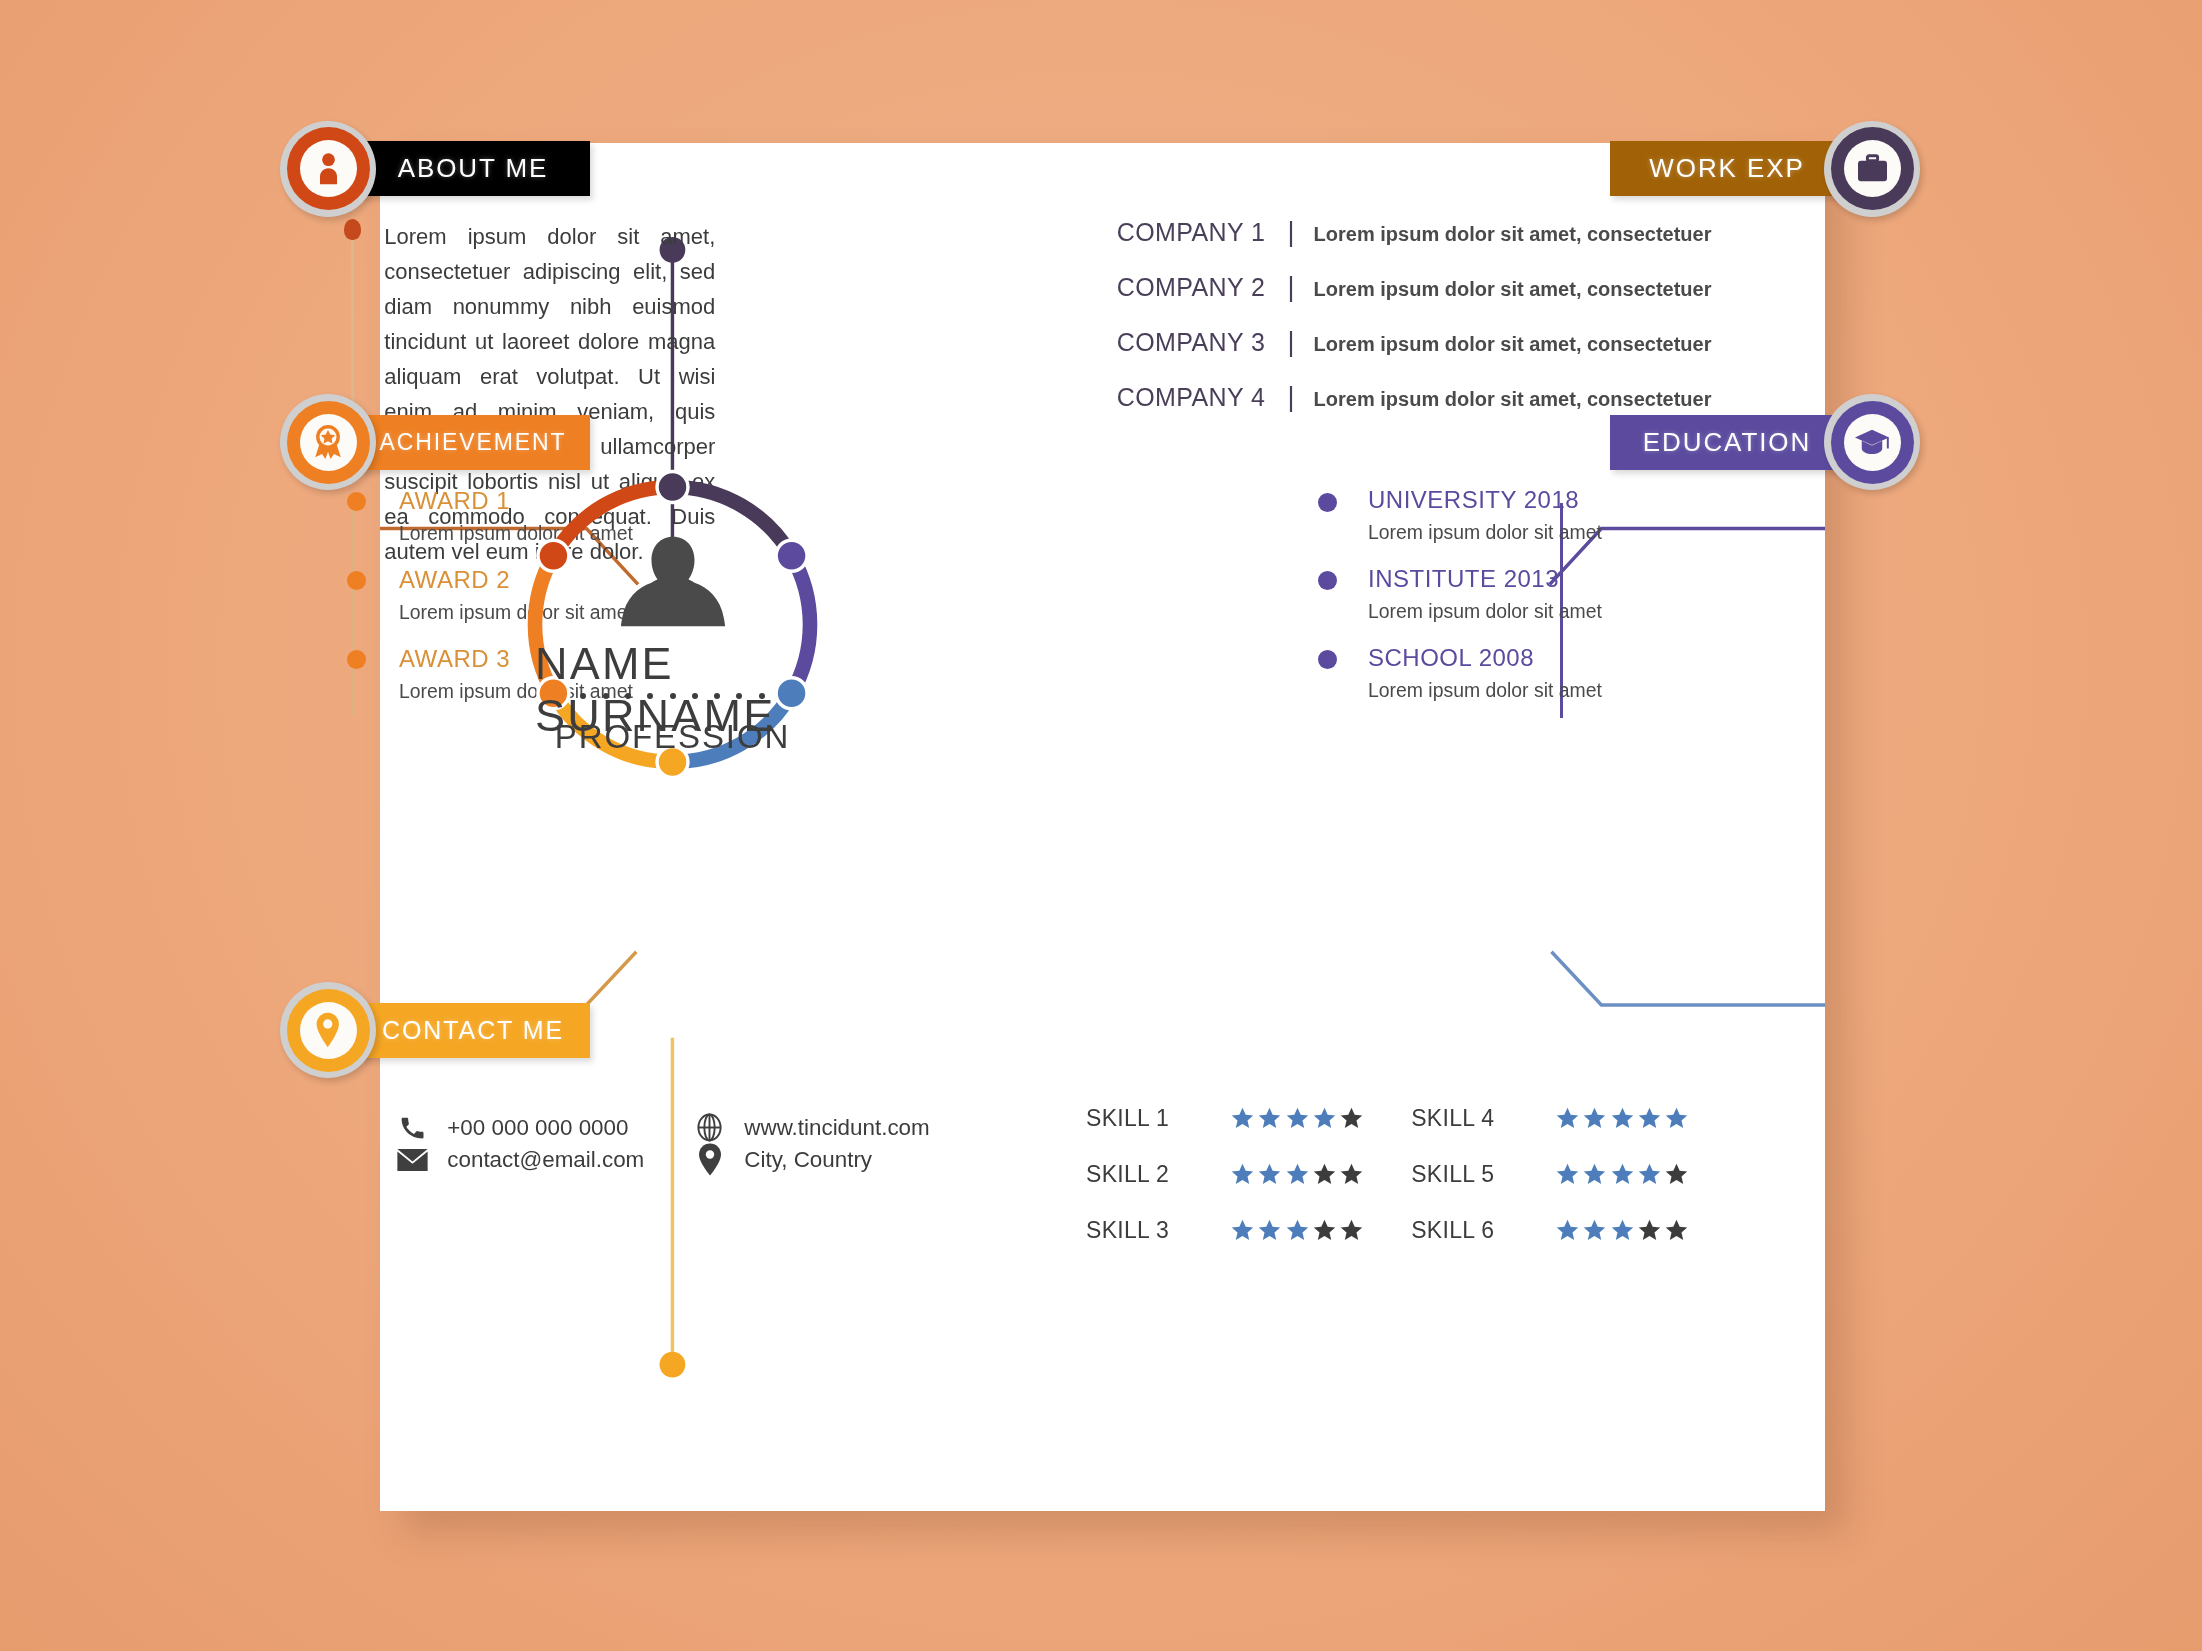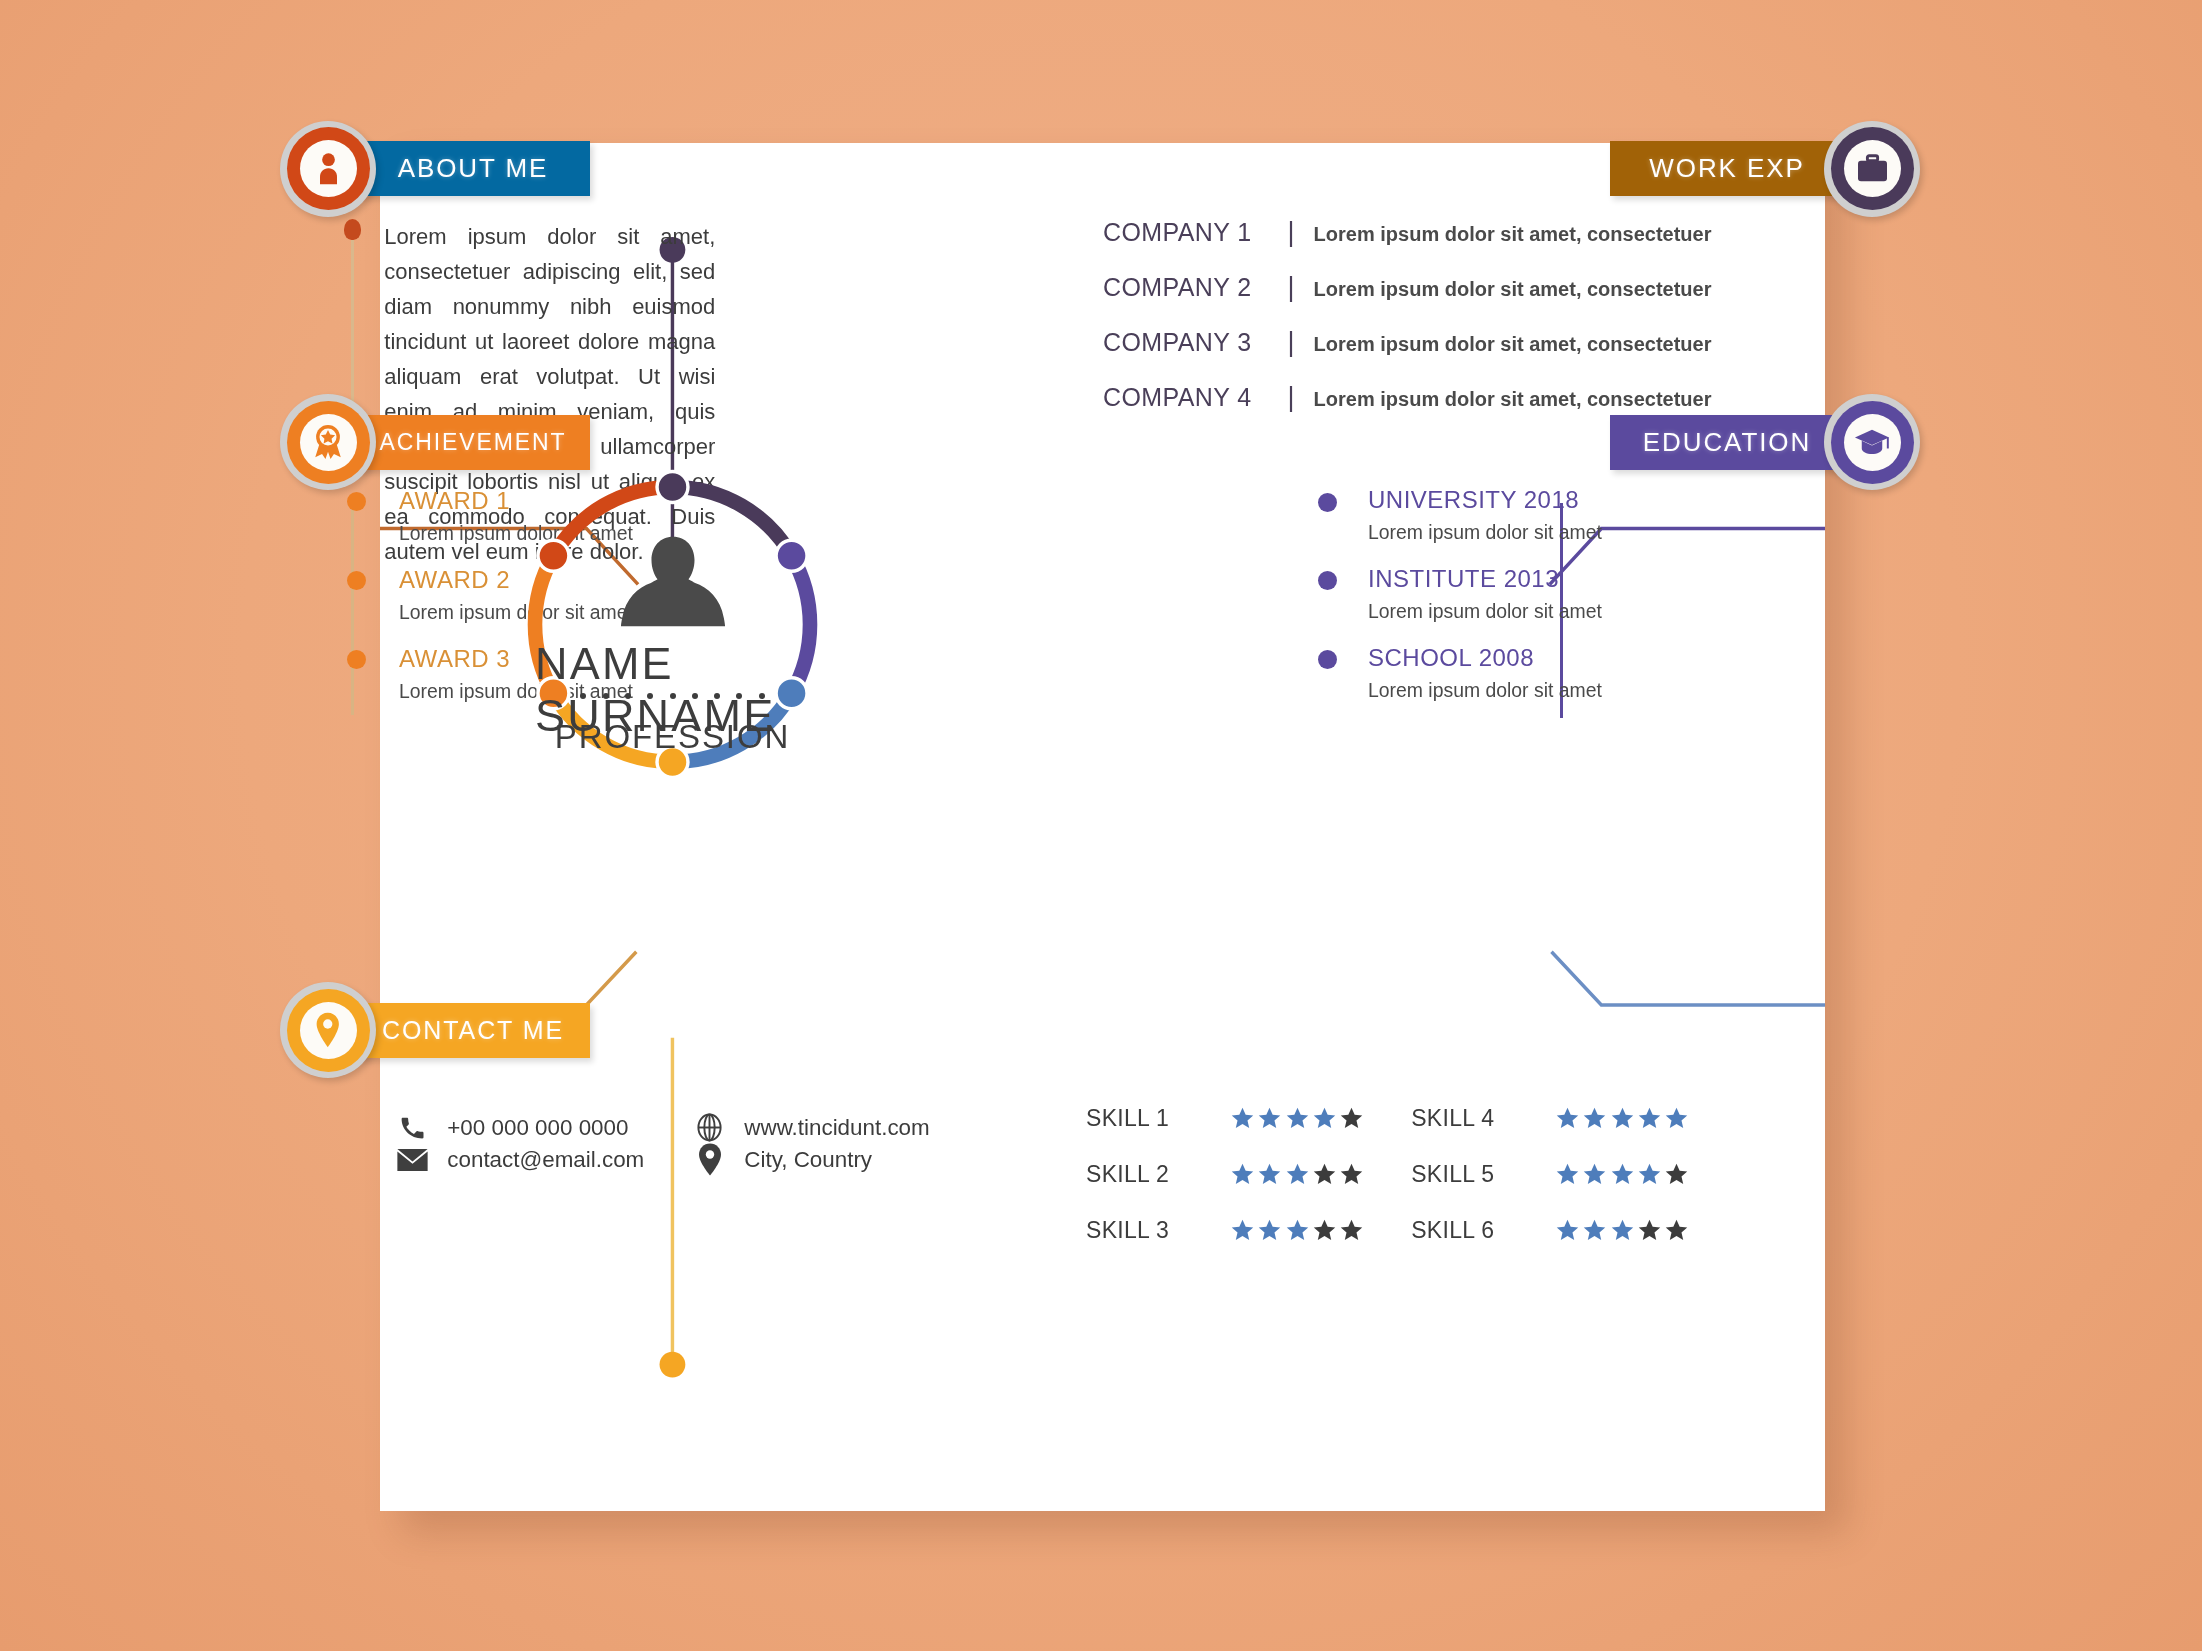--- a/index.html
+++ b/index.html
@@ -55,21 +55,21 @@
     font-size:22px;line-height:35px;color:#3C3C3C;
     text-align:justify;font-weight:300;
   }
   .tl-line{position:absolute;width:2.6px;background:#D8B483;}
   .tl-dot{position:absolute;border-radius:50%;}
 
   
   .work-row{display:flex;align-items:baseline;margin-bottom:24px;}
   .work-co{
     width:176px;color:#4A3F59;font-size:25px;letter-spacing:0.4px;
-    text-align:left;white-space:nowrap;
+    text-align:center;white-space:nowrap;
   }
   .work-sep{color:#4A3F59;font-size:27px;margin:0 19px 0 8.6px;}
   .work-desc{color:#4A4A4A;font-size:20px;font-weight:700;white-space:nowrap;}
 
   
   .entry{position:relative;margin-bottom:15.5px;}
   .entry .ttl{font-size:24px;letter-spacing:0.5px;line-height:31px;}
   .entry .sub{font-size:19.4px;color:#4A4A4A;font-weight:300;line-height:29px;margin-top:3.4px;}
 
   
@@ -124,21 +124,21 @@
       <circle cx="-100" cy="1002" r="16" fill="#EE7F22"></circle>
 
       <polyline points="1880,448 1420,448 1360,513" fill="none" stroke="#5B4A9E" stroke-width="4"></polyline>
       <circle cx="1880" cy="448" r="16" fill="#5B4A9E"></circle>
 
       <polyline points="1880,1002 1420,1002 1362,940" fill="none" stroke="#6C8FC4" stroke-width="4"></polyline>
       <circle cx="1880" cy="1002" r="16" fill="#4E7DBB"></circle>
     </svg>
 
     <div class="badge left" style="left:-100px;top:-1.7px;width:310px;">
-      <div class="bar" style="width:234px;background:#0369a1;">
+      <div class="bar" style="width:234px;background:#000000;">
         <span class="lbl">ABOUT ME</span>
       </div>
       <div class="ring">
         <div class="inner" style="background:#D14817;">
           <div class="hole">
             <span>
               <svg width="29" height="34" viewBox="0 0 34 40">
                 <circle cx="17" cy="9" r="7.5" fill="#D14817"></circle>
                 <path d="M17 19c-6 0-10 4.2-10 10v9h20v-9c0-5.8-4-10-10-10z" fill="#D14817"></path>
               </svg>

